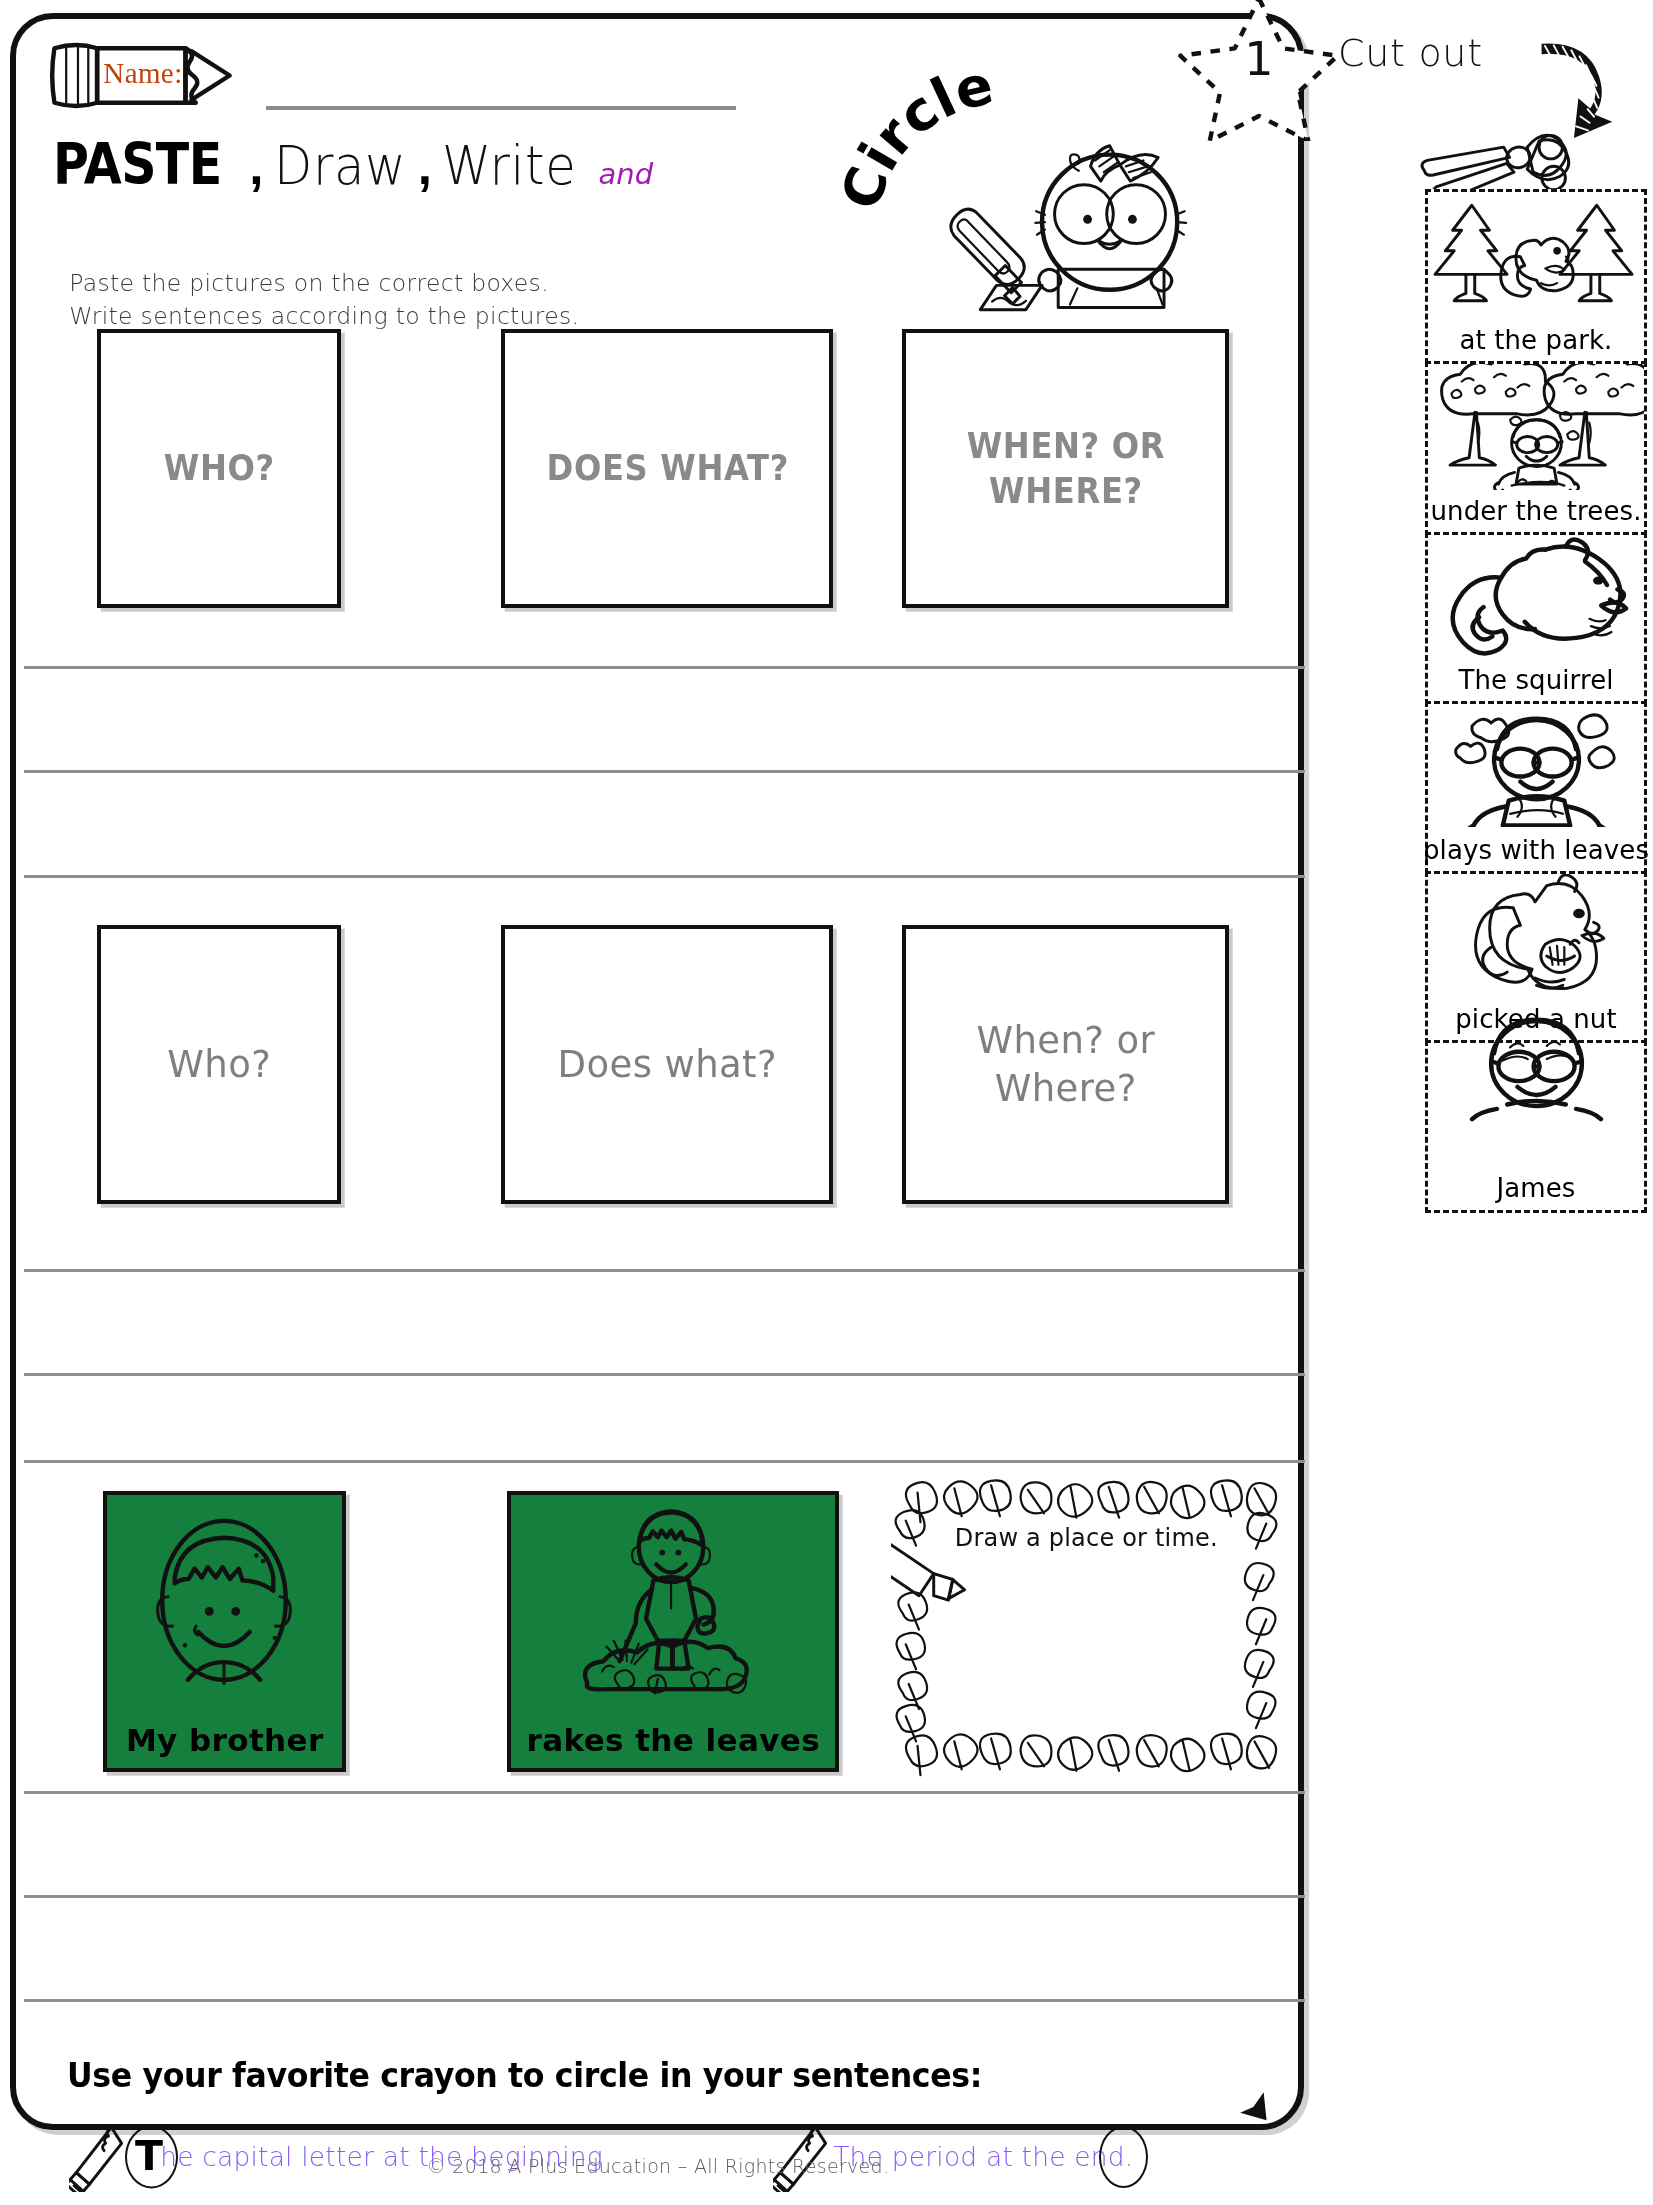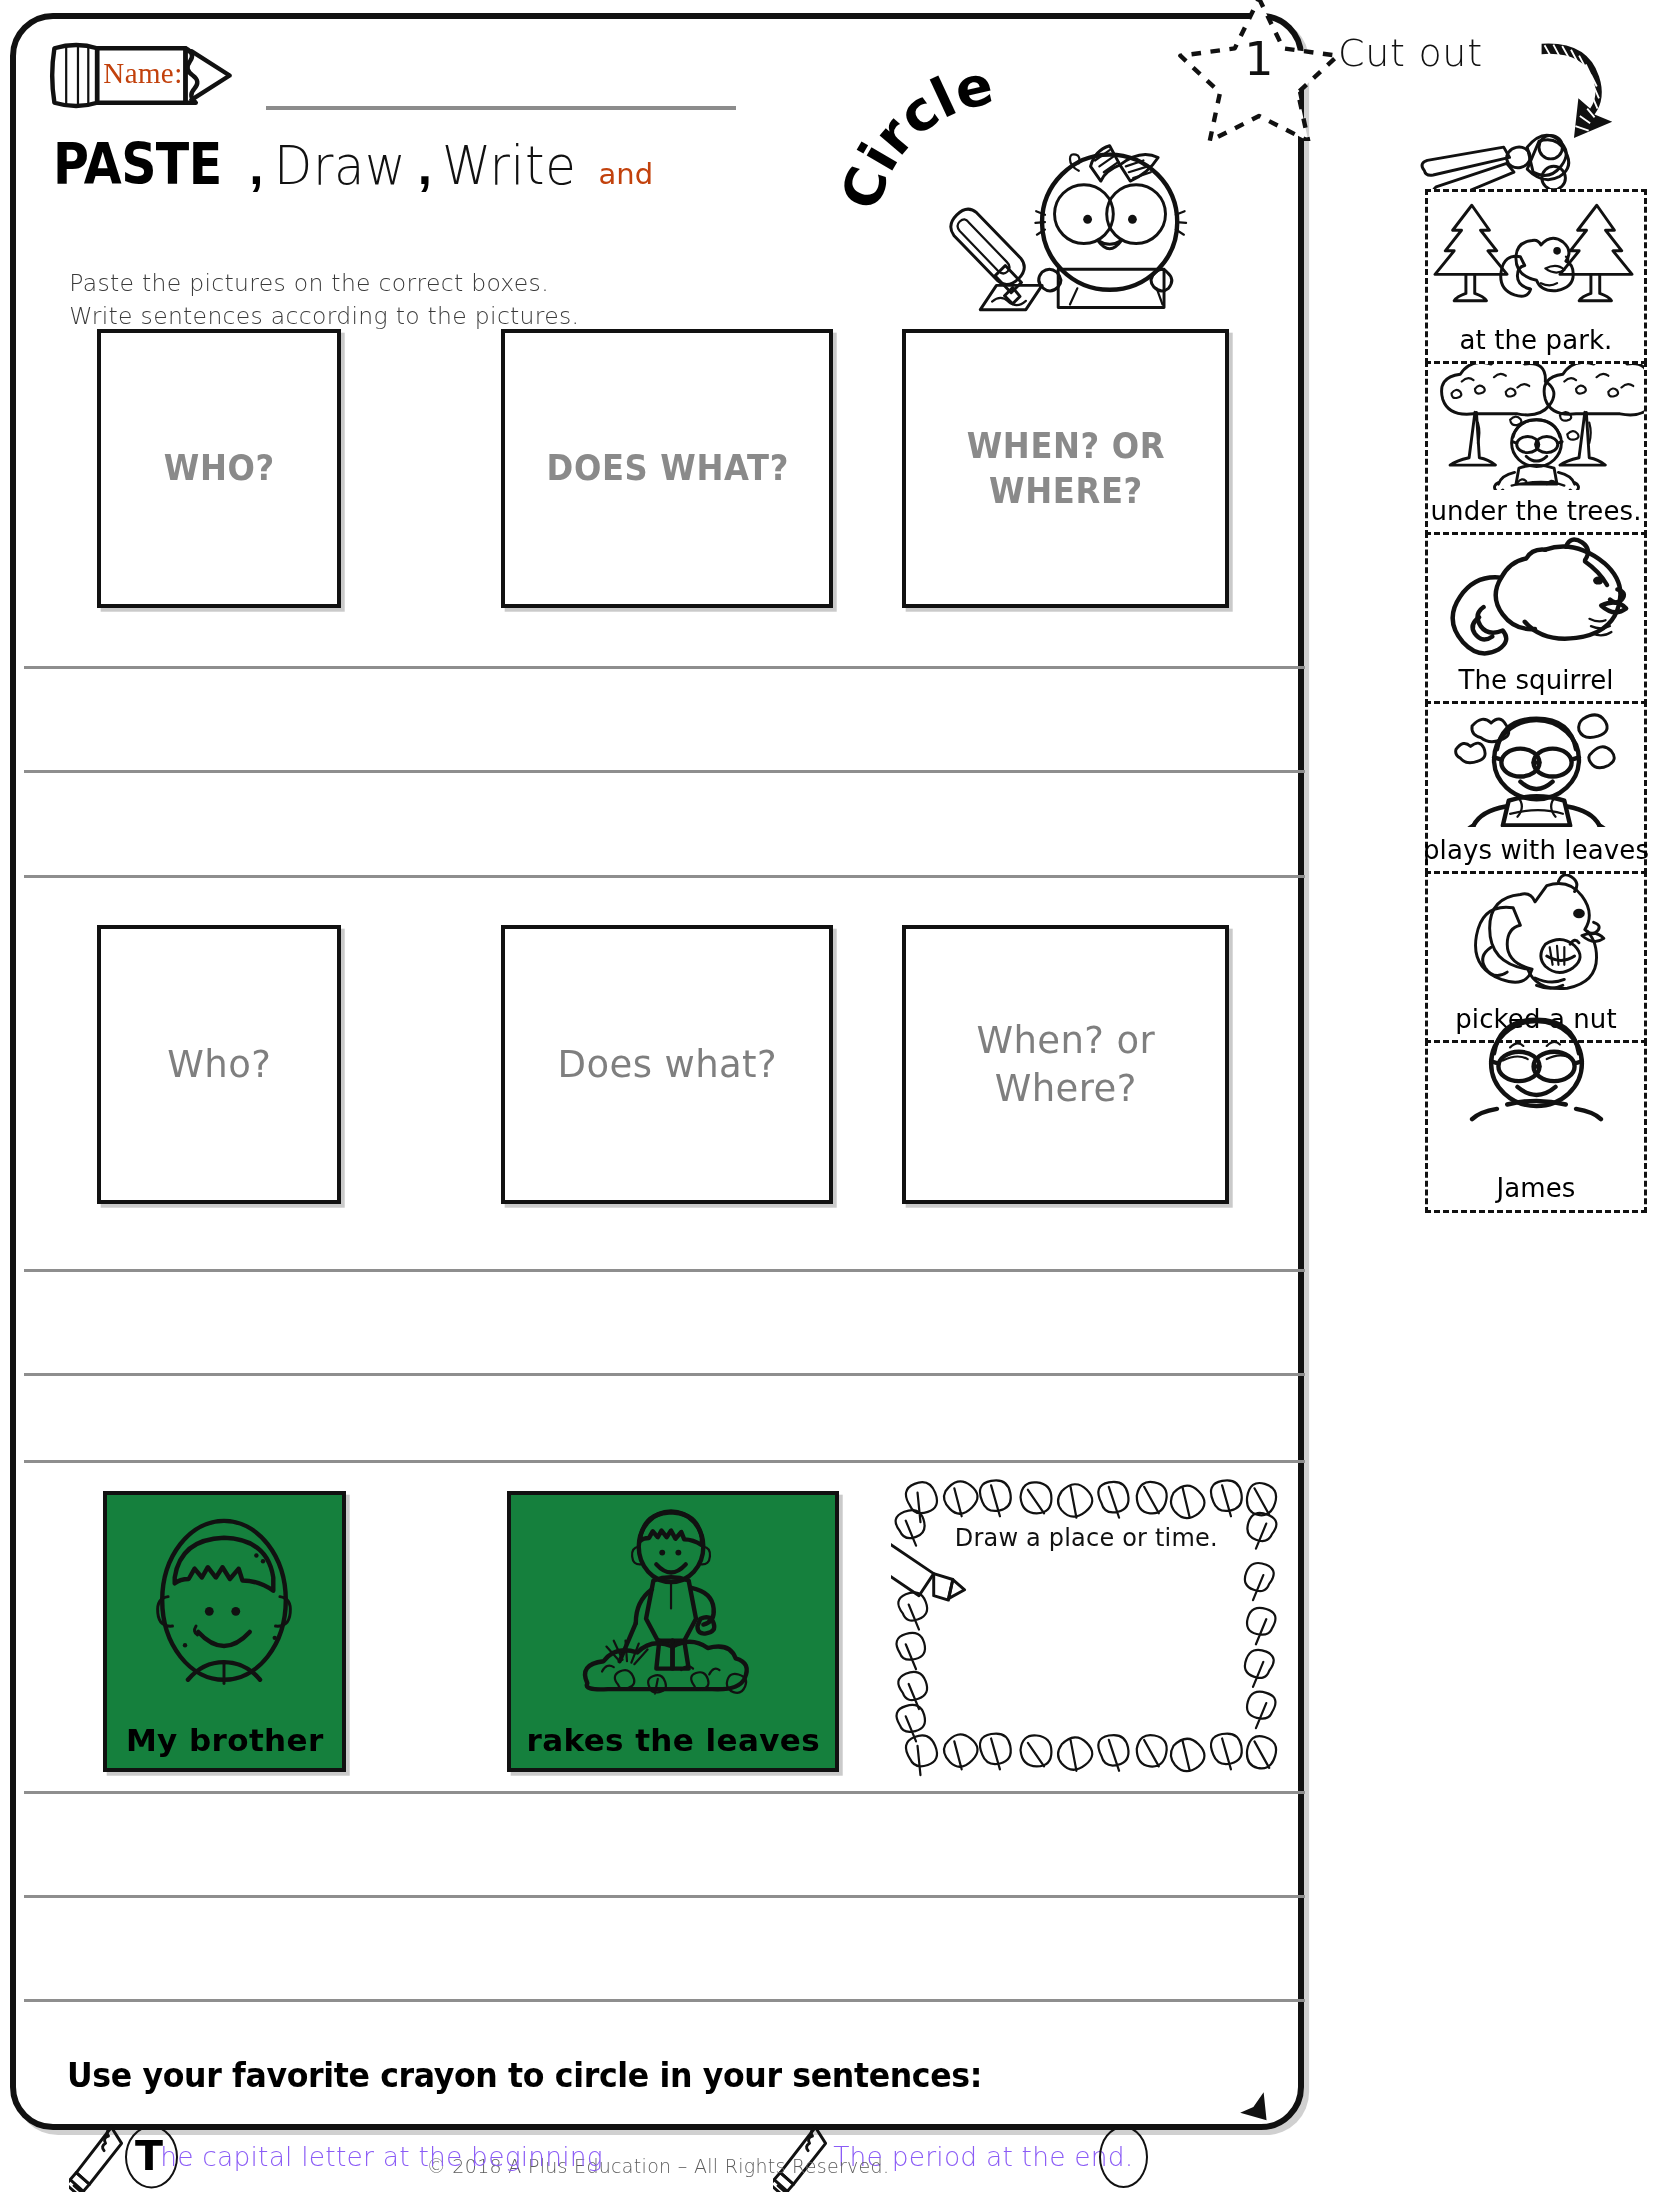--- a/index.html
+++ b/index.html
@@ -51,22 +51,22 @@
   }
   .t-comma { font-size: 51px; font-weight:800; color:#000; margin-right: 10.3px;}
   .t-draw, .t-write {
     font-family: "DejaVu Sans", sans-serif;
     font-weight: 300; font-size: 54px; color: #111;
     letter-spacing: 0.7px;
     transform: scaleX(0.92); transform-origin: left bottom;
   }
   .t-and {
     font-family: "DejaVu Sans", sans-serif;
-    font-weight: 400;
-    font-size: 29px; color: #c2410c; margin-left: 10.3px;
+    font-style: italic; font-weight: 400;
+    font-size: 29px; color: #a21caf; margin-left: 10.3px;
   }
   .t-circle-wrap {
     position: absolute; left: 856px; top: 88px;
     width: 243px; height: 110px;
   }
   .t-circle-wrap svg { overflow: visible; }
   .circle-letter {
     font-family: "DejaVu Sans", sans-serif;
     font-weight: 800; font-size: 74px; fill: #000;
   }

